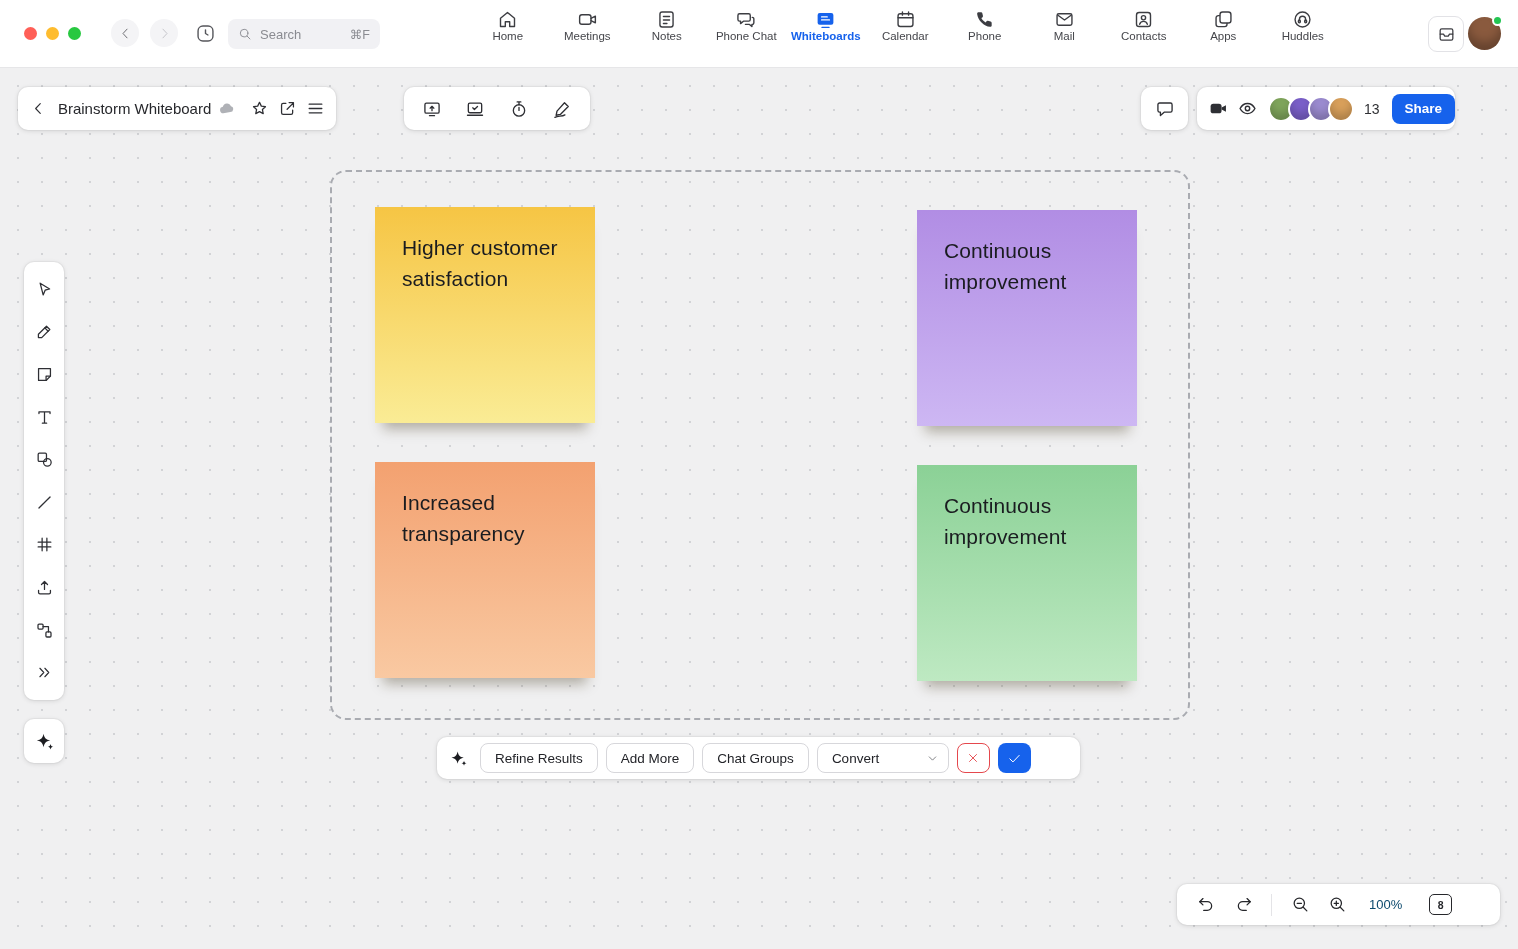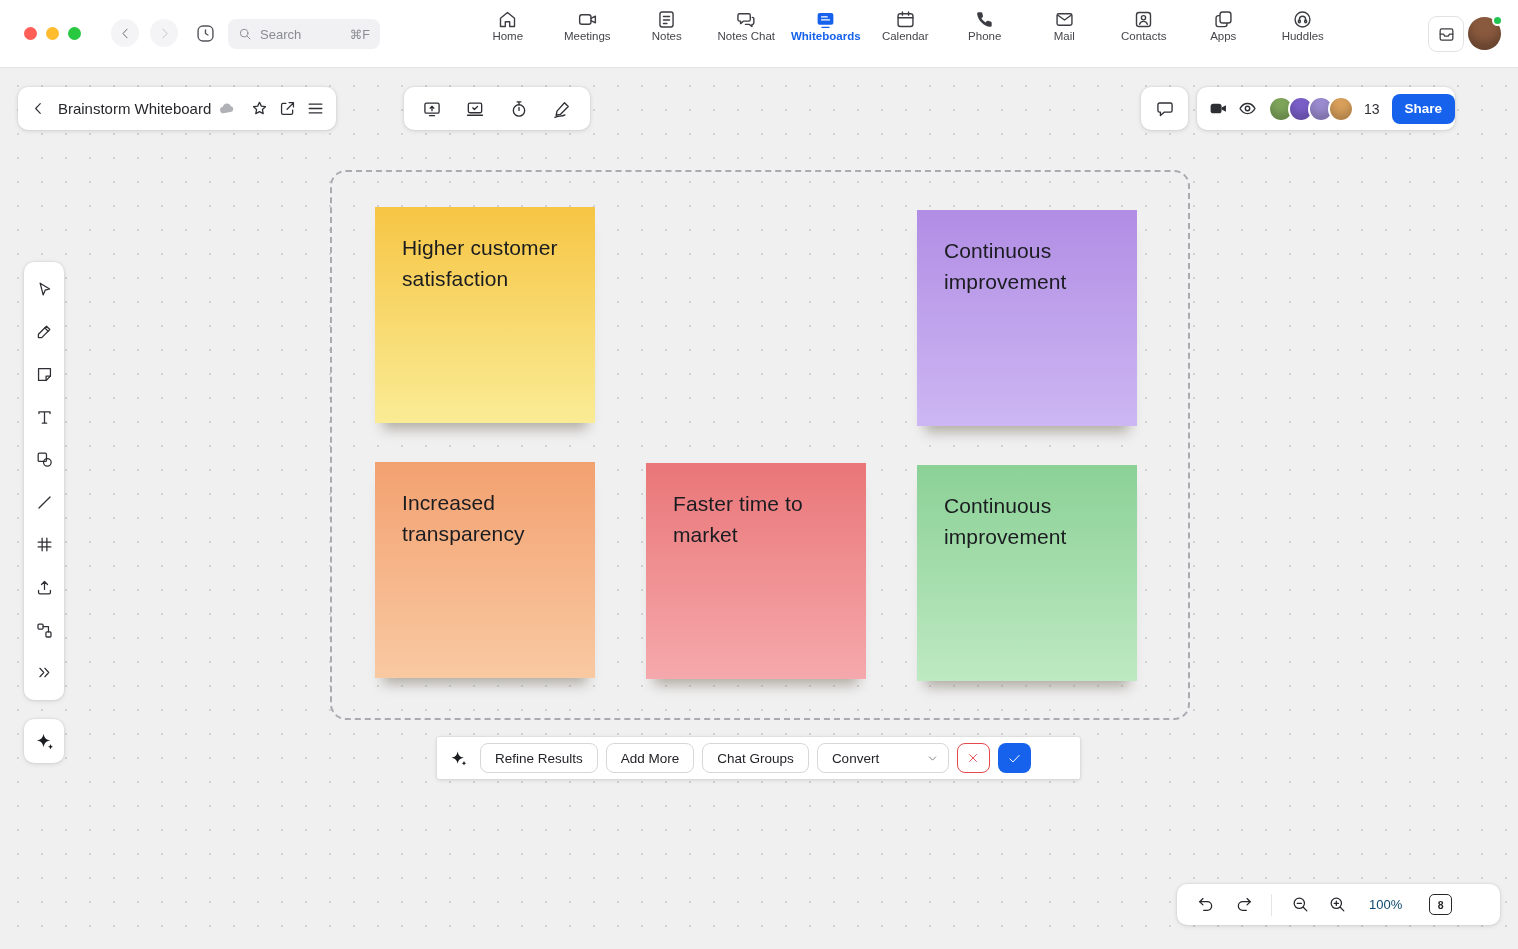--- a/index.html
+++ b/index.html
@@ -52,21 +52,21 @@
 
   .left-toolbar{left:24px;top:194px;width:40px;height:438px;flex-direction:column;justify-content:space-around;padding:6px 0;box-sizing:border-box;}
   .left-toolbar .icon-btn{width:36px;height:36px;}
   .ai-fab{left:24px;top:651px;width:40px;height:44px;justify-content:center;color:#1C1D21;}
 
   .dashed-region{position:absolute;left:330px;top:102px;width:860px;height:550px;border:2px dashed #A9ABB1;border-radius:16px;box-sizing:border-box;}
 
   .note{position:absolute;width:220px;height:216px;box-shadow:0 14px 12px -8px rgba(60,50,20,.35);}
   .note-text{padding:26px 26px 0 27px;font-size:21px;line-height:1.46;color:#1A1C20;letter-spacing:.1px;}
 
-  .ai-toolbar{left:437px;top:669px;width:643px;height:42px;padding:0 11px;box-sizing:border-box;gap:8px;border-radius:2px;}
+  .ai-toolbar{left:437px;top:669px;width:643px;height:42px;padding:0 11px;box-sizing:border-box;gap:8px;border-radius:10px;}
   .sparkle{color:#1C1D21;margin-right:3px;}
   .btn{height:30px;padding:0 14px;border:1px solid #D7D7DB;border-radius:8px;background:#fff;font-size:13.5px;color:#232429;font-family:"Liberation Sans",sans-serif;display:flex;align-items:center;white-space:nowrap;}
   .convert{width:132px;justify-content:space-between;padding:0 9px 0 14px;box-sizing:border-box;color:#232429;gap:6px;}
   .convert .chev{color:#6F7075;}
   .x-btn{width:33px;height:30px;border:1.5px solid #E5484D;border-radius:8px;background:#fff;color:#E5484D;display:grid;place-items:center;box-sizing:border-box;}
   .check-btn{width:33px;height:30px;border:none;border-radius:8px;background:#1662EC;color:#fff;display:grid;place-items:center;}
 
   .zoom-pill{left:1177px;top:816px;width:323px;height:41px;padding:0 14px;box-sizing:border-box;gap:7px;border-radius:10px;}
   .zoom-pill .icon-btn{width:30px;height:30px;color:#26272B;}
   .vdivider{width:1px;height:22px;background:#E4E4E7;margin:0 6px;}
@@ -143,21 +143,21 @@
           </span>
         <span class="tab-label">Notes</span>
       </div>
       <div class="tab">
         <span>
             <svg width="21" height="21" viewBox="0 0 24 24">
               <path d="M4 5.5 h10.5 a1.8 1.8 0 0 1 1.8 1.8 v4.8 a1.8 1.8 0 0 1 -1.8 1.8 H8.5 L5.2 16.7 V13.9 H4 a1.8 1.8 0 0 1 -1.8 -1.8 V7.3 A1.8 1.8 0 0 1 4 5.5 Z"></path>
               <path d="M18.6 9.6 a1.8 1.8 0 0 1 1.8 1.8 v4.4 a1.8 1.8 0 0 1 -1.8 1.8 h-.4 v2.5 l-2.8 -2.5 h-4.6"></path>
             </svg>
           </span>
-        <span class="tab-label">Notes Chat</span>
+        <span class="tab-label">Phone Chat</span>
       </div>
       <div class="tab active">
         <span>
             <svg width="21" height="21" viewBox="0 0 24 24">
               <rect class="f" x="3" y="4.5" width="18" height="13.5" rx="2.4"></rect>
               <path d="M7.5 9 H14 M7.5 12.5 H16.5" stroke="#fff" stroke-width="1.5"></path>
               <path d="M8 21 H16"></path>
             </svg>
           </span>
         <span class="tab-label">Whiteboards</span>
@@ -395,23 +395,20 @@
 
     <div class="note" style="left: 375px; top: 139px; background: linear-gradient(rgb(246, 197, 68), rgb(250, 236, 149));">
       <div class="note-text">Higher customer satisfaction</div>
     </div>
     <div class="note" style="left: 917px; top: 142px; background: linear-gradient(rgb(177, 141, 228), rgb(205, 183, 243));">
       <div class="note-text">Continuous improvement</div>
     </div>
     <div class="note" style="left: 375px; top: 394px; background: linear-gradient(rgb(243, 161, 112), rgb(249, 201, 162));">
       <div class="note-text">Increased transparency</div>
     </div>
-    <div class="note" style="left: 646px; top: 395px; background: linear-gradient(rgb(234, 118, 120), rgb(245, 169, 172));">
-      <div class="note-text">Faster time to market</div>
-    </div>
     <div class="note" style="left: 917px; top: 397px; background: linear-gradient(rgb(139, 209, 150), rgb(190, 233, 194));">
       <div class="note-text">Continuous improvement</div>
     </div>
 
     <div class="pill ai-toolbar">
       <span class="sparkle">
         <svg width="21" height="21" viewBox="0 0 24 24">
             <path class="f" d="M11 4 C11.9 8.5 13.5 10.1 18 11 C13.5 11.9 11.9 13.5 11 18 C10.1 13.5 8.5 11.9 4 11 C8.5 10.1 10.1 8.5 11 4 Z"></path>
             <path class="f" d="M18.3 14.6 c.35 1.8 1.1 2.55 2.9 2.9 c-1.8 .35 -2.55 1.1 -2.9 2.9 c-.35 -1.8 -1.1 -2.55 -2.9 -2.9 c1.8 -.35 2.55 -1.1 2.9 -2.9 Z"></path>
           </svg>

